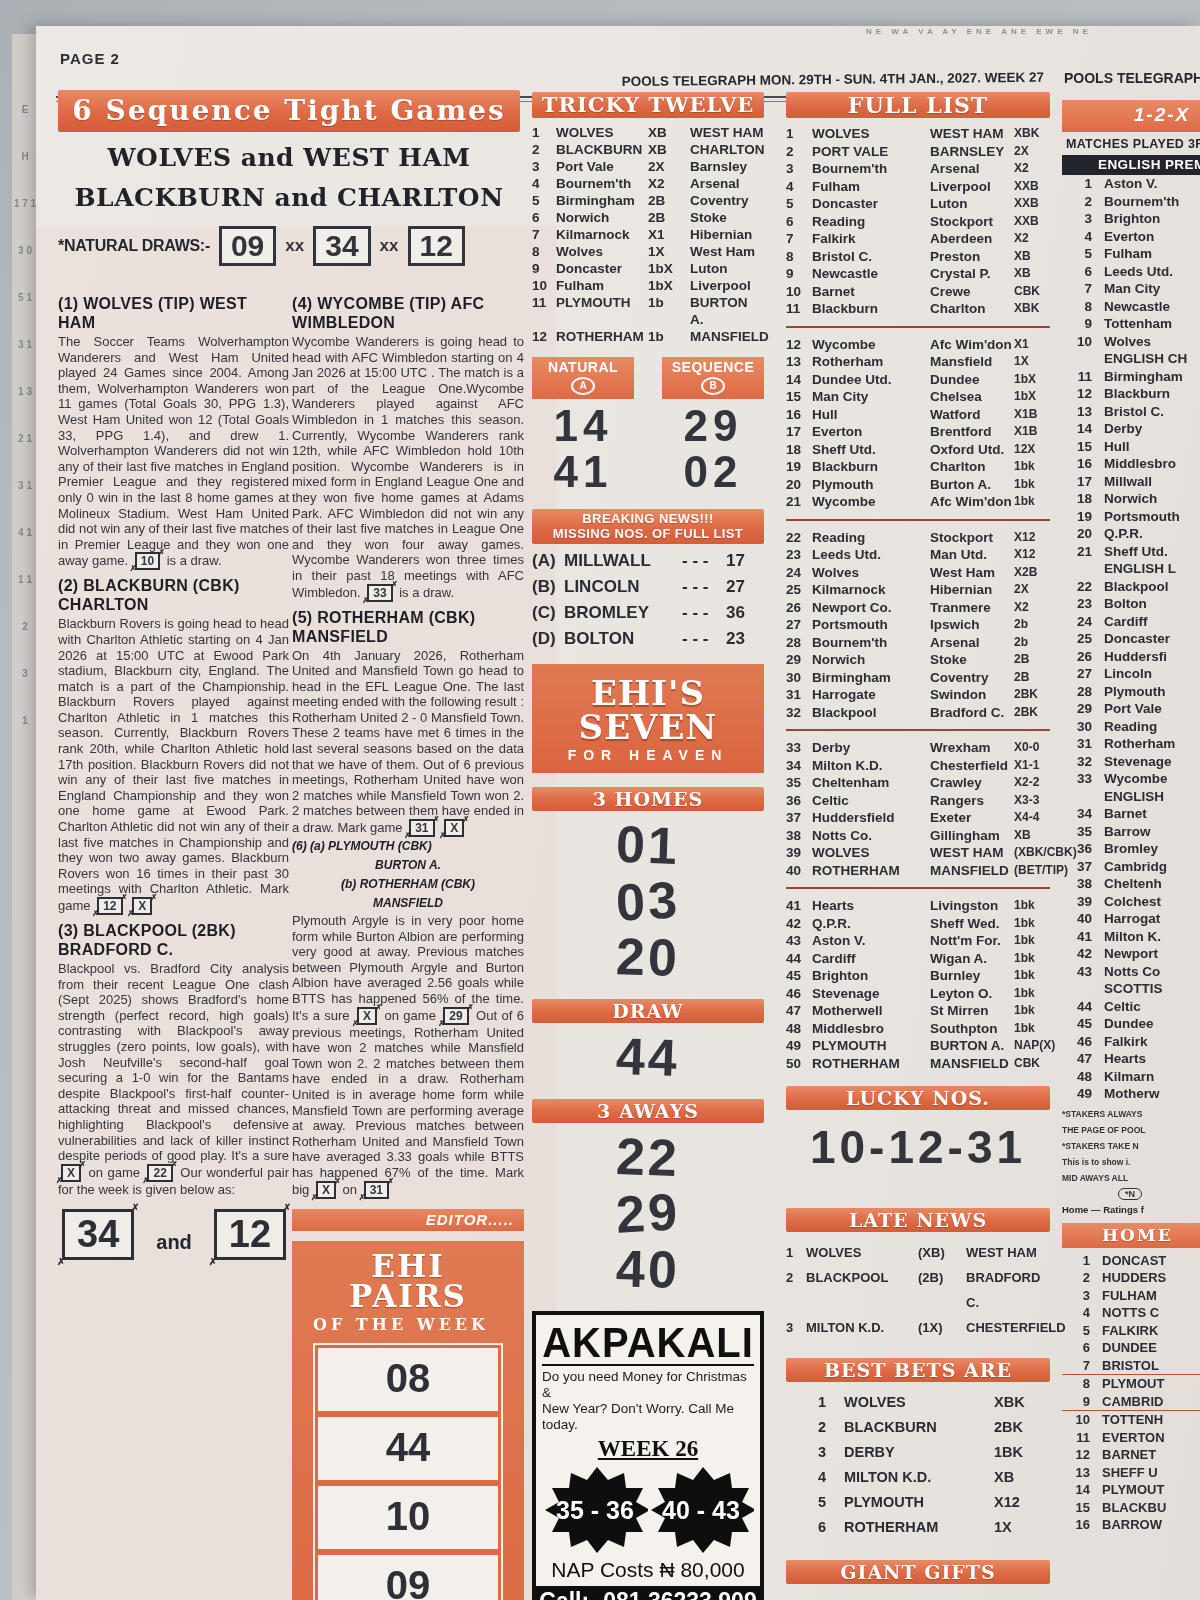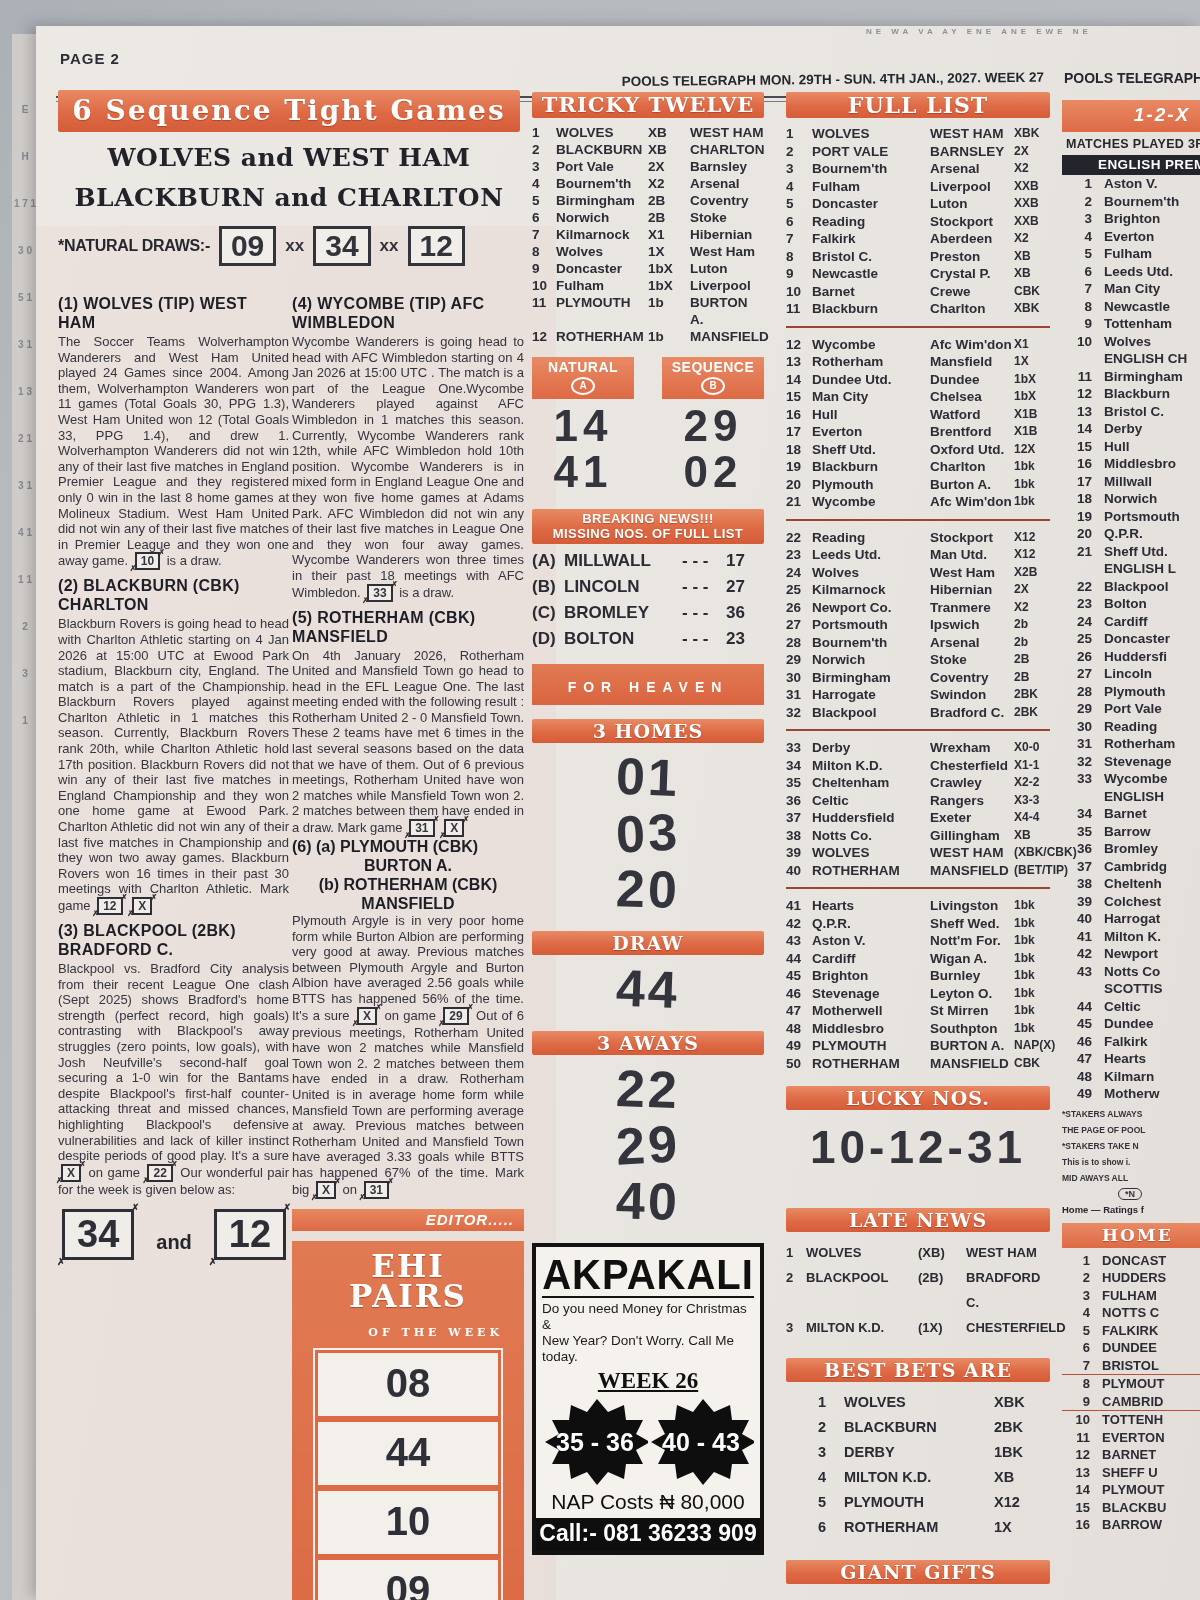--- a/index.html
+++ b/index.html
@@ -45,26 +45,26 @@
   .art-title{font-size:16px;font-weight:bold;color:#1e1f26;margin:6px 0 2px;line-height:19px;letter-spacing:.3px;}
   .art-body{font-size:13px;line-height:15.6px;color:#34353e;text-align:justify;margin:0;}
   .nb{display:inline-block;border:2px solid #2e2f36;padding:0 4px;font-weight:bold;font-size:12px;line-height:14px;position:relative;margin:0 3px;background:#f0ece8;}
   .nb::before{content:"✗";position:absolute;top:-8px;right:-7px;font-size:8px;color:#2e2f36;}
   .nb::after{content:"✗";position:absolute;bottom:-8px;left:-7px;font-size:8px;color:#2e2f36;}
   .pair-row{display:flex;align-items:flex-end;gap:22px;margin-top:12px;padding-left:4px;}
   .bigbox{border:3px solid #2e2f36;font-size:38px;font-weight:bold;color:#2e2f36;padding:1px 12px;position:relative;background:#f0ece8;}
   .bigbox::before{content:"✗";position:absolute;top:-10px;right:-8px;font-size:10px;}
   .bigbox::after{content:"✗";position:absolute;bottom:-10px;left:-8px;font-size:10px;}
   .and-lbl{font-size:20px;font-weight:bold;color:#26272e;padding-bottom:6px;}
-  .a6t{font-size:16px;font-weight:bold;color:#1e1f26;line-height:19px;}
+  .a6t{font-size:12px;font-weight:bold;color:#1e1f26;line-height:19px;font-style:italic;}
   .a6t.c{text-align:center;}
   .editor-bar{margin-top:10px;background:linear-gradient(180deg,#e8875f,#dd6a45);color:#fff;font-weight:bold;font-style:italic;font-size:15px;text-align:right;padding:2px 10px 3px 0;letter-spacing:1px;}
   .ehi-box{margin-top:10px;background:linear-gradient(180deg,#e07a52,#da6440);padding:10px 21px 12px;}
   .ehi-t{color:#fff;font-size:31px;line-height:30px;text-align:center;letter-spacing:2px;font-weight:bold;text-shadow:0 1px 1px rgba(120,40,20,.5);}
-  .ehi-s{color:#fff;font-size:11px;text-align:right;letter-spacing:4px;font-weight:bold;margin-top:15px;}
+  .ehi-s{color:#fff;font-size:16px;text-align:left;letter-spacing:4px;font-weight:bold;margin-top:4px;}
   .ehi-grid{display:grid;grid-template-columns:repeat(1,1fr);margin-top:9px;background:#f3efeb;border:2px solid #f3efeb;}
   .ehi-cell{border:3px solid #dd6a45;text-align:center;font-size:40px;font-weight:bold;color:#2e2f37;padding:8px 0 10px;background:#f3efeb;}
 
   
   .col3{left:496px;top:66px;width:232px;}
   .tt-bar{font-size:21px;line-height:26px;}
   .tt-rows{margin-top:6px;}
   .tt-row{display:grid;grid-template-columns:24px 92px 42px 1fr;font-size:13.5px;font-weight:bold;color:#2c2d35;line-height:17px;}
   .tt-row .cc{text-align:left;}
   .ns-wrap{display:flex;gap:28px;margin-top:12px;}
@@ -359,20 +359,21 @@
 
         <div class="bn-row">
           <span>(D)</span>
           <span>BOLTON</span>
           <span>- - -</span>
           <span>23</span>
         </div>
       </div>
 
     <div class="ehis-box">
+      <div class="ehis-1">EHI'S SEVEN</div>
       <div class="ehis-2">FOR HEAVEN</div>
     </div>
 
     <div class="obar sec-bar slab">3 HOMES</div>
     <div class="hugecol">
 
     <div class="huge">01</div>
         <div class="huge">03</div>
         <div class="huge">20</div>
       </div>

